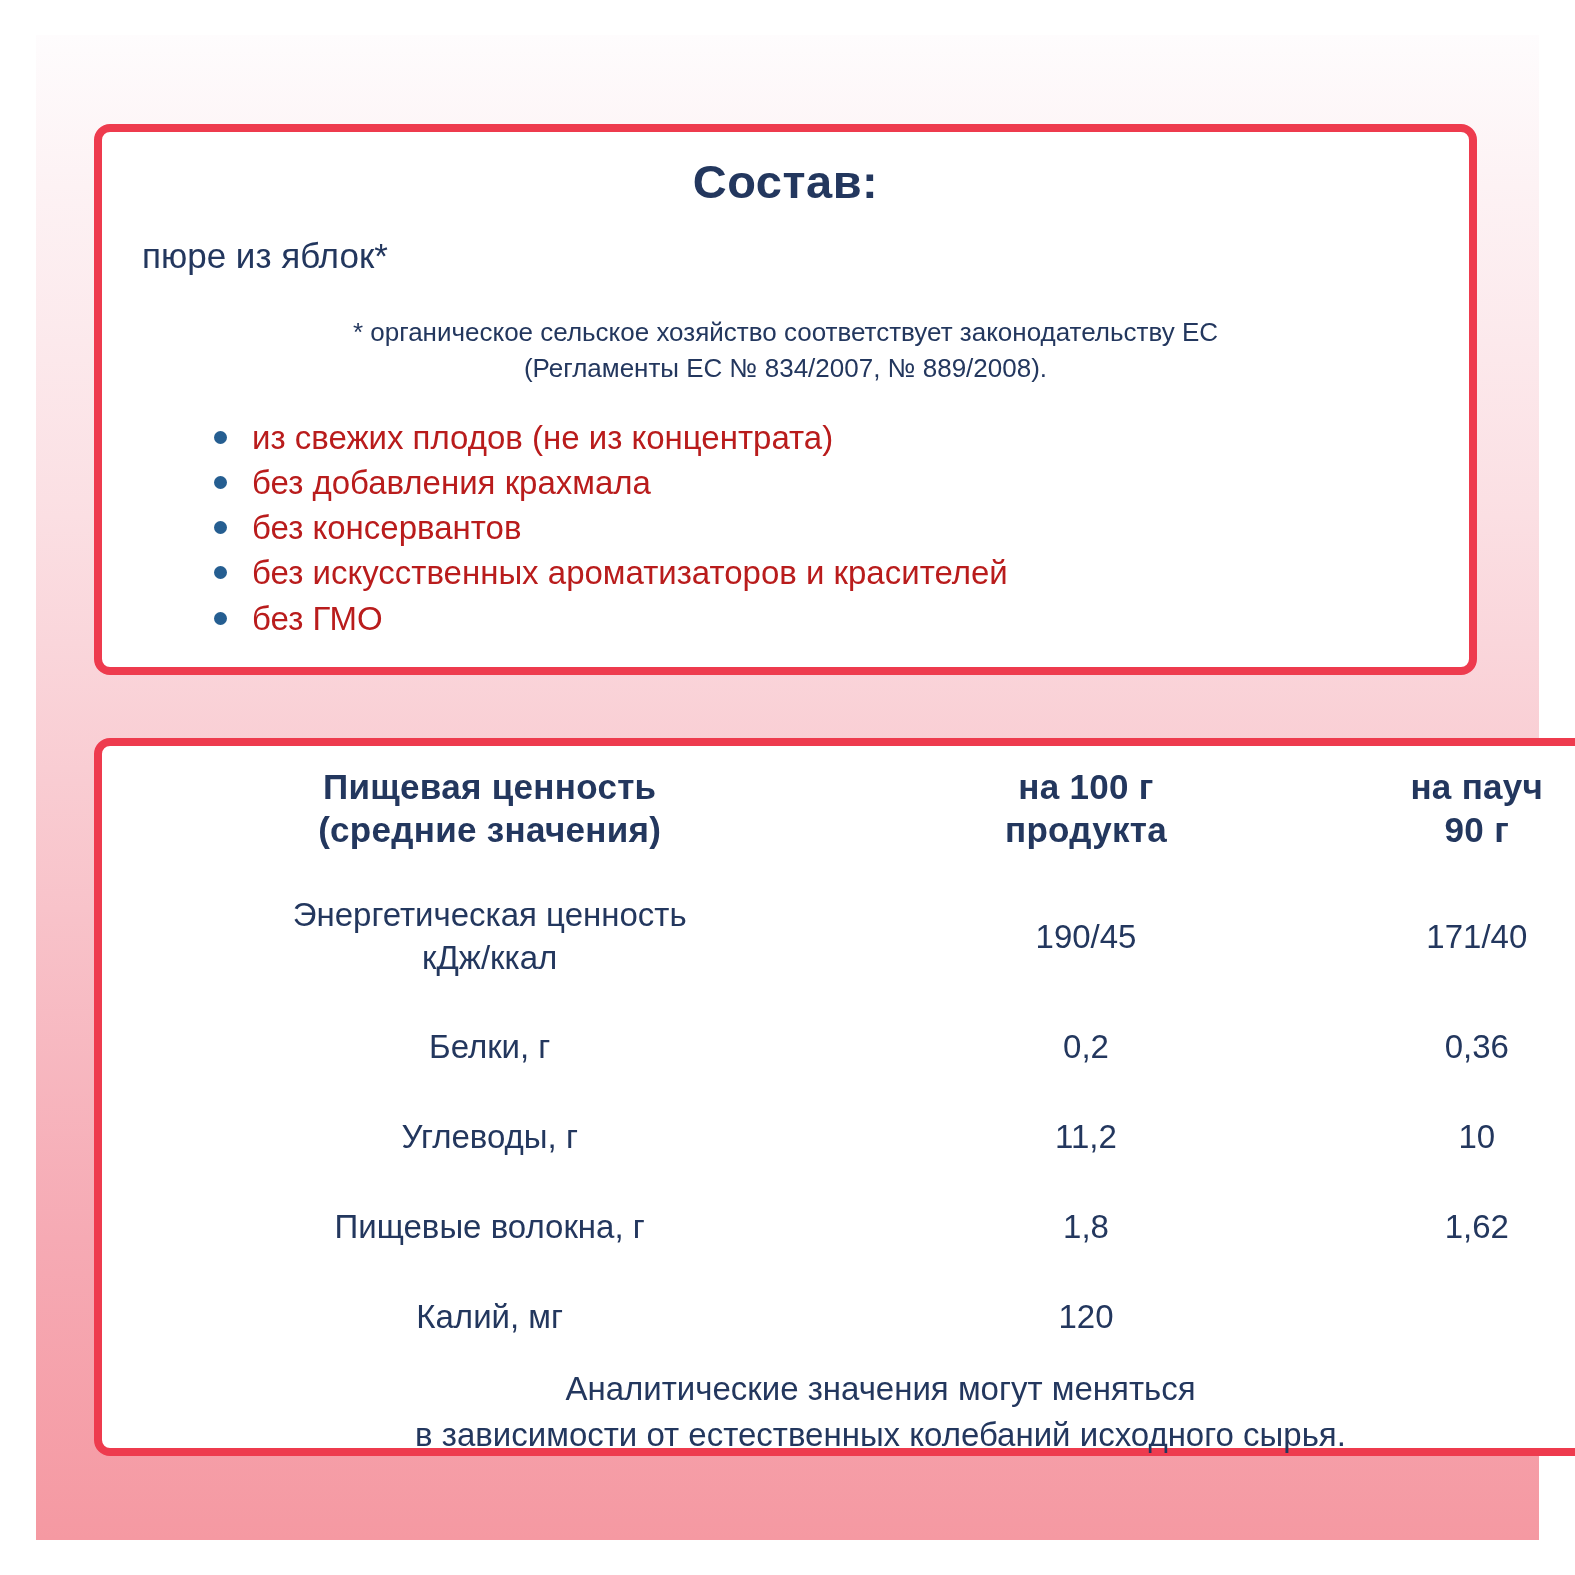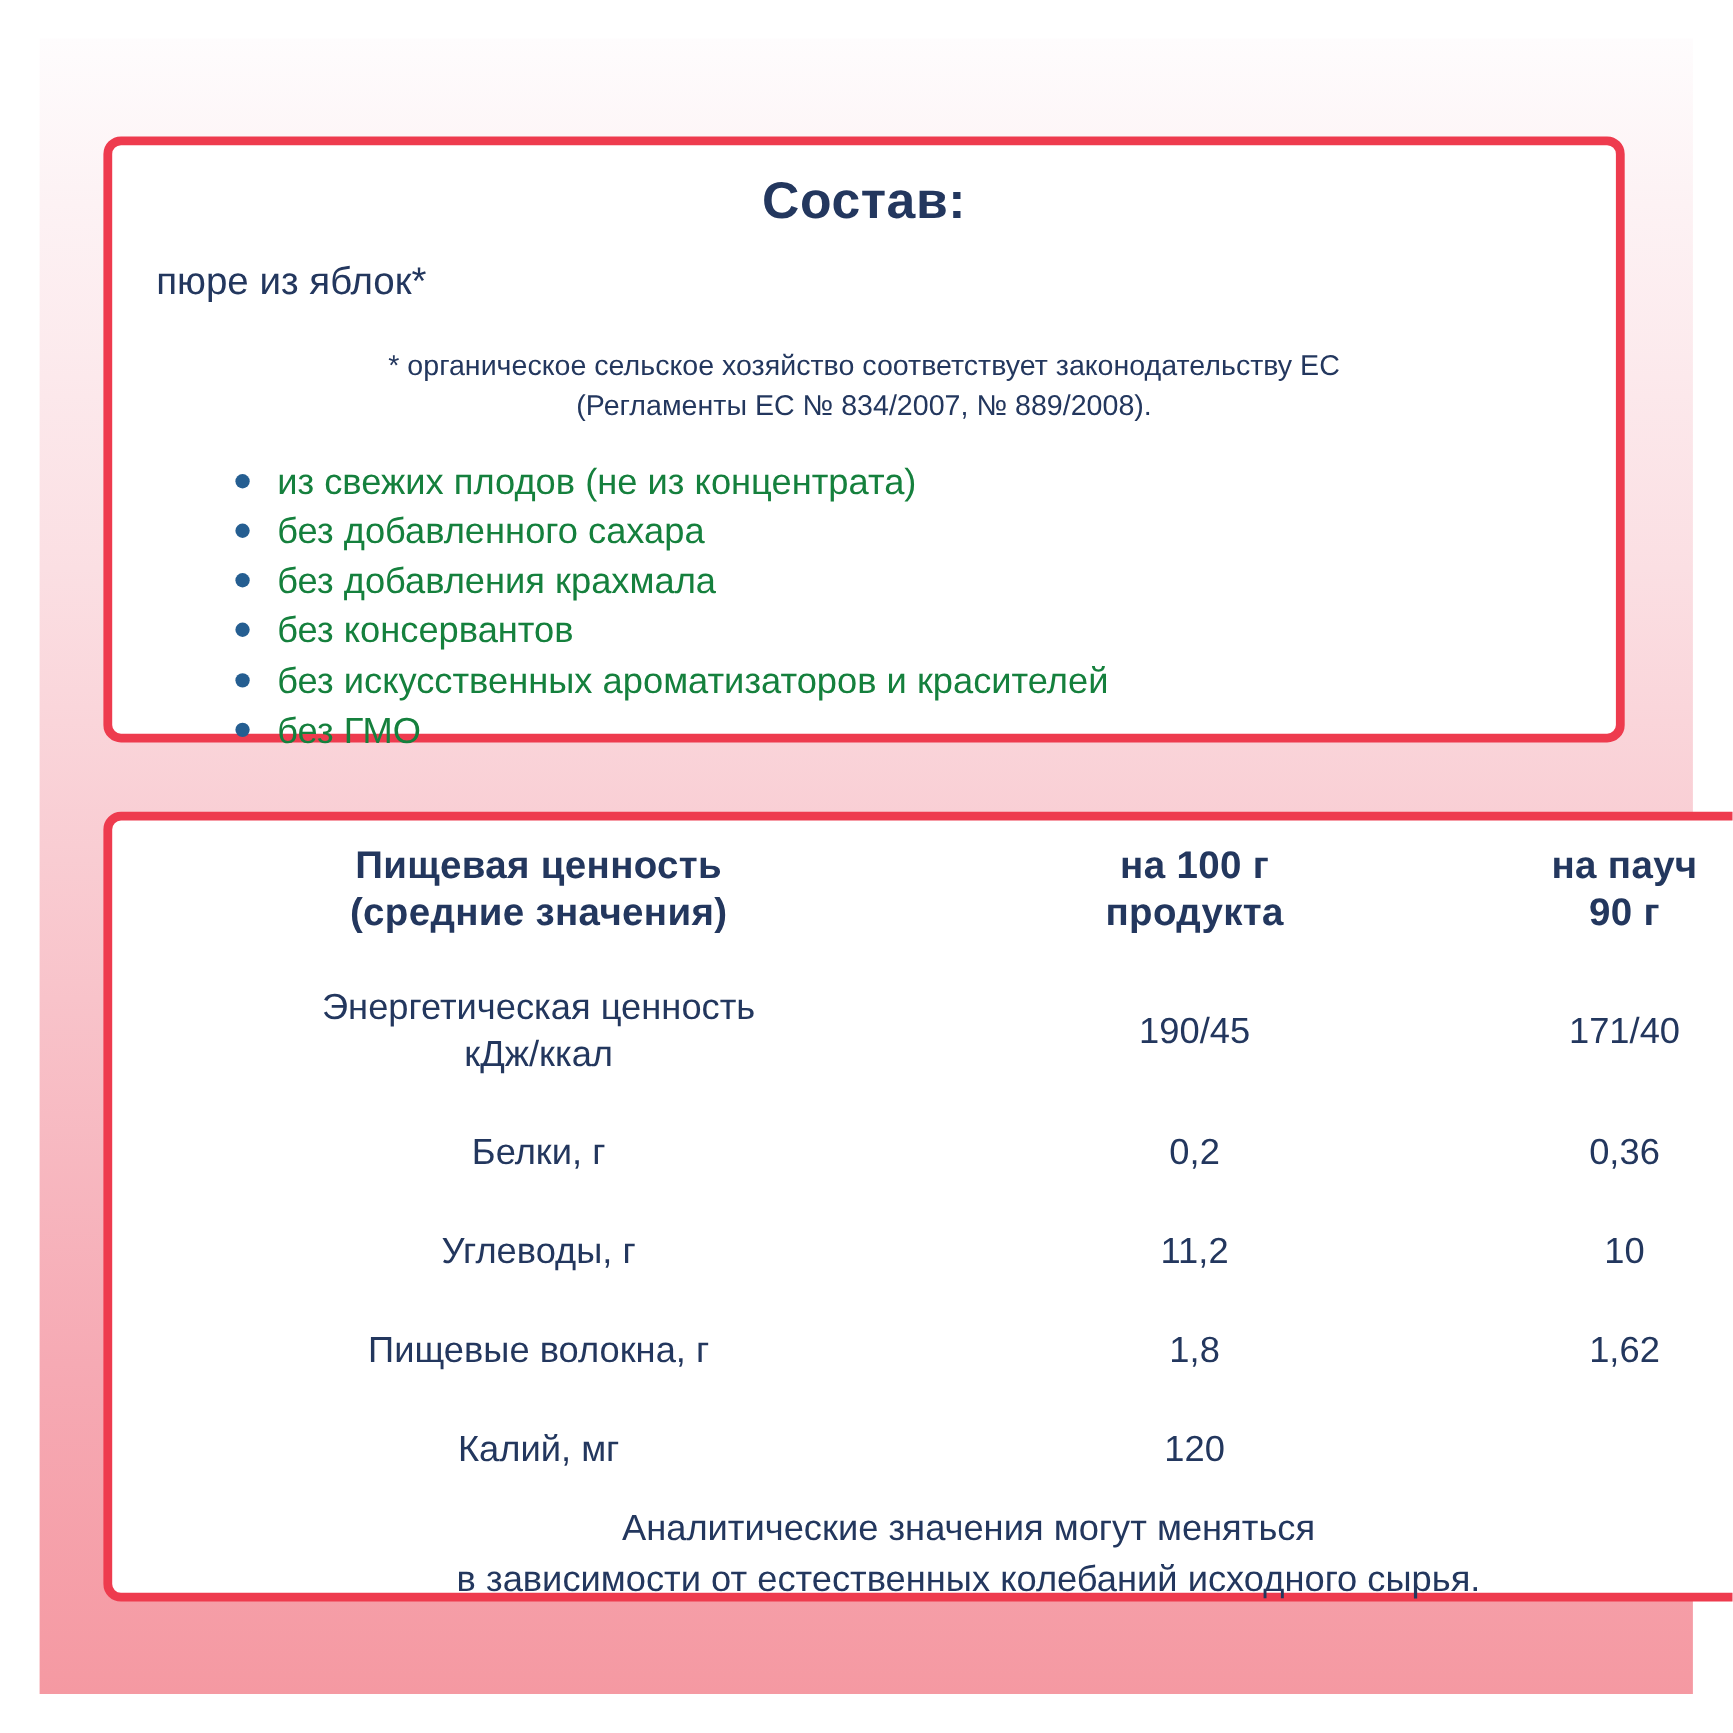--- a/index.html
+++ b/index.html
@@ -86,21 +86,21 @@
   }
 
   #feature-list {
     list-style: none;
     margin: 28px 0 0 0;
     padding: 0 0 0 72px;
   }
 
   #feature-list li {
     position: relative;
-    color: #15803d;
+    color: #b91c1c;
     font-size: 33px;
     line-height: 1.37;
     padding-left: 38px;
   }
 
   #feature-list li .dot {
     position: absolute;
     left: 0;
     top: 16px;
     width: 13px;
@@ -188,24 +188,20 @@
         <div>(Регламенты ЕС № 834/2007, № 889/2008).</div>
       </div>
 
       <ul id="feature-list">
         <li>
           <span class="dot"></span>
           <span>из свежих плодов (не из концентрата)</span>
         </li>
         <li>
           <span class="dot"></span>
-          <span>без добавленного сахара</span>
-        </li>
-        <li>
-          <span class="dot"></span>
           <span>без добавления крахмала</span>
         </li>
         <li>
           <span class="dot"></span>
           <span>без консервантов</span>
         </li>
         <li>
           <span class="dot"></span>
           <span>без искусственных ароматизаторов и красителей</span>
         </li>

